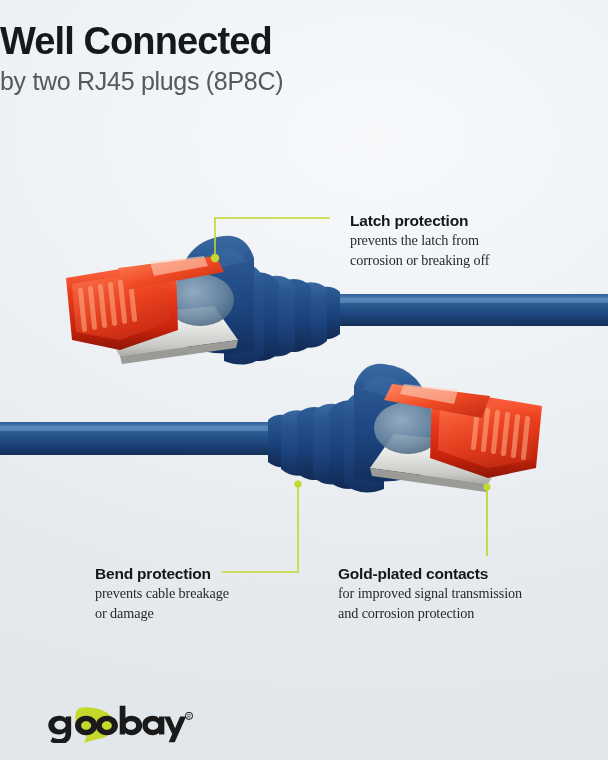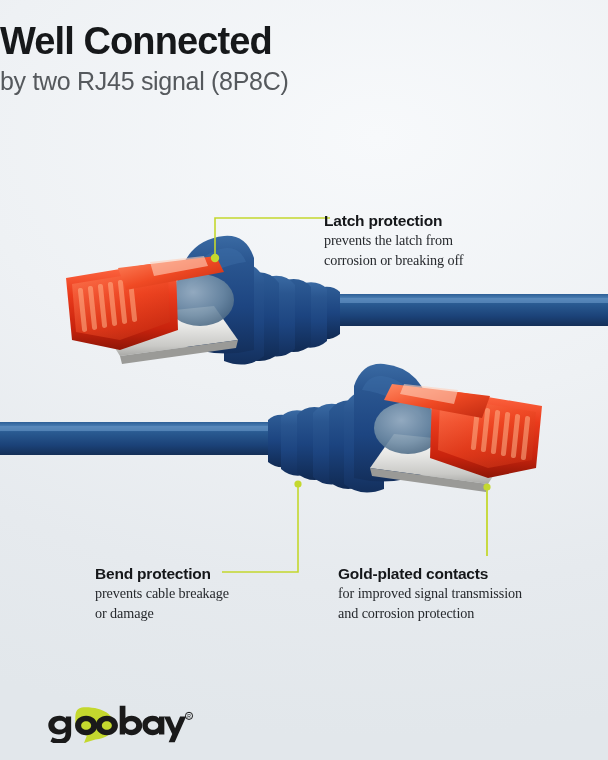--- a/index.html
+++ b/index.html
@@ -53,21 +53,21 @@
     white-space: nowrap;
   }
   .callout-line {
     font-size: 14.2px;
     color: #26292d;
     letter-spacing: -0.1px;
     line-height: 1.42;
     white-space: nowrap;
     font-family: Liberation Serif, serif;
   }
-  #callout-latch { left: 324px; top: 212px; }
+  #callout-latch { left: 350px; top: 212px; }
   #callout-bend  { left: 95px;  top: 565px; }
   #callout-gold  { left: 338px; top: 565px; }
 
   
   .overlay {
     position: absolute;
     left: 0; top: 0;
     width: 608px; height: 760px;
     pointer-events: none;
   }
@@ -83,21 +83,21 @@
     height: 40px;
   }
 </style>
 </head>
 <body>
 
 <div class="page">
 
   <div class="header">
     <div class="title">Well Connected</div>
-    <div class="subtitle">by two RJ45 signal (8P8C)</div>
+    <div class="subtitle">by two RJ45 plugs (8P8C)</div>
   </div>
 
   <svg class="art" viewBox="0 0 608 760">
     <defs>
       <linearGradient id="cableGrad" x1="0" y1="0" x2="0" y2="1">
         <stop offset="0%" stop-color="#2d5f96"></stop>
         <stop offset="14%" stop-color="#4b7fb4"></stop>
         <stop offset="30%" stop-color="#2a5b92"></stop>
         <stop offset="70%" stop-color="#1b4278"></stop>
         <stop offset="100%" stop-color="#142f57"></stop>

